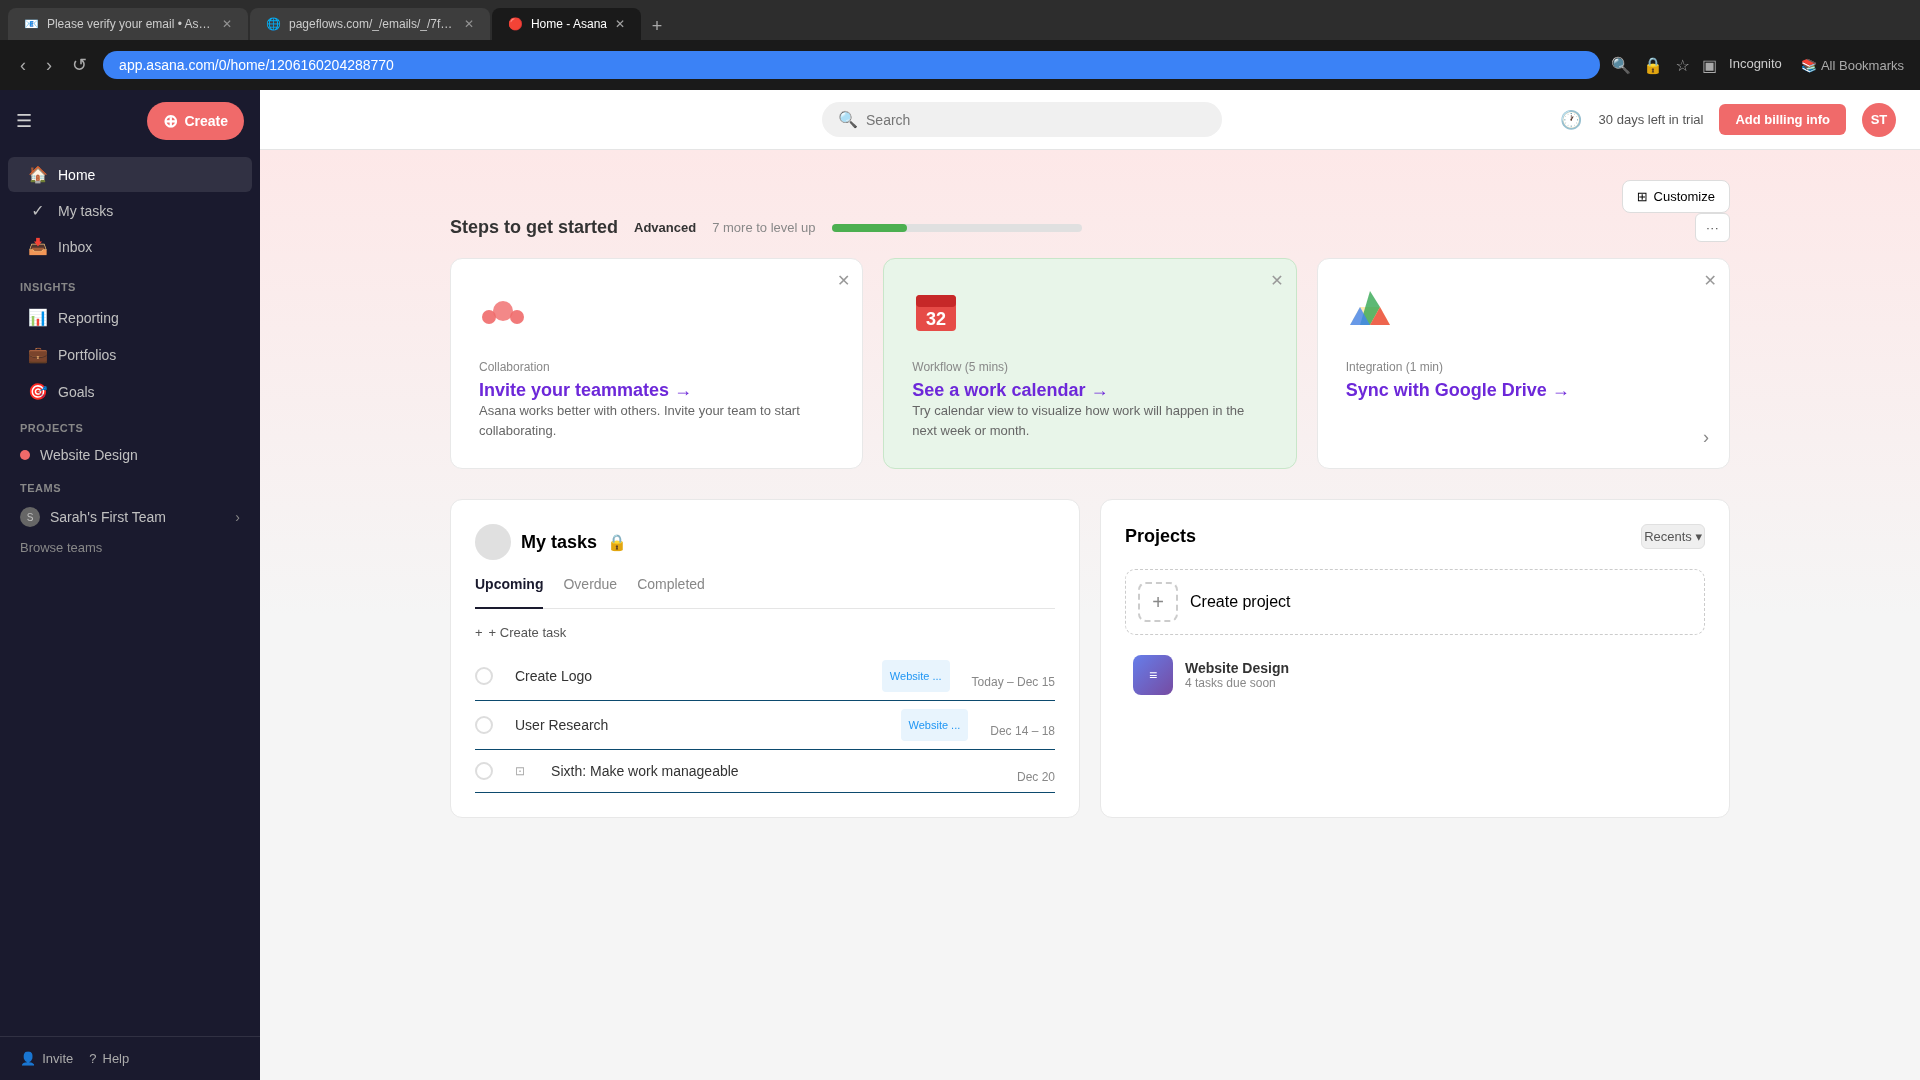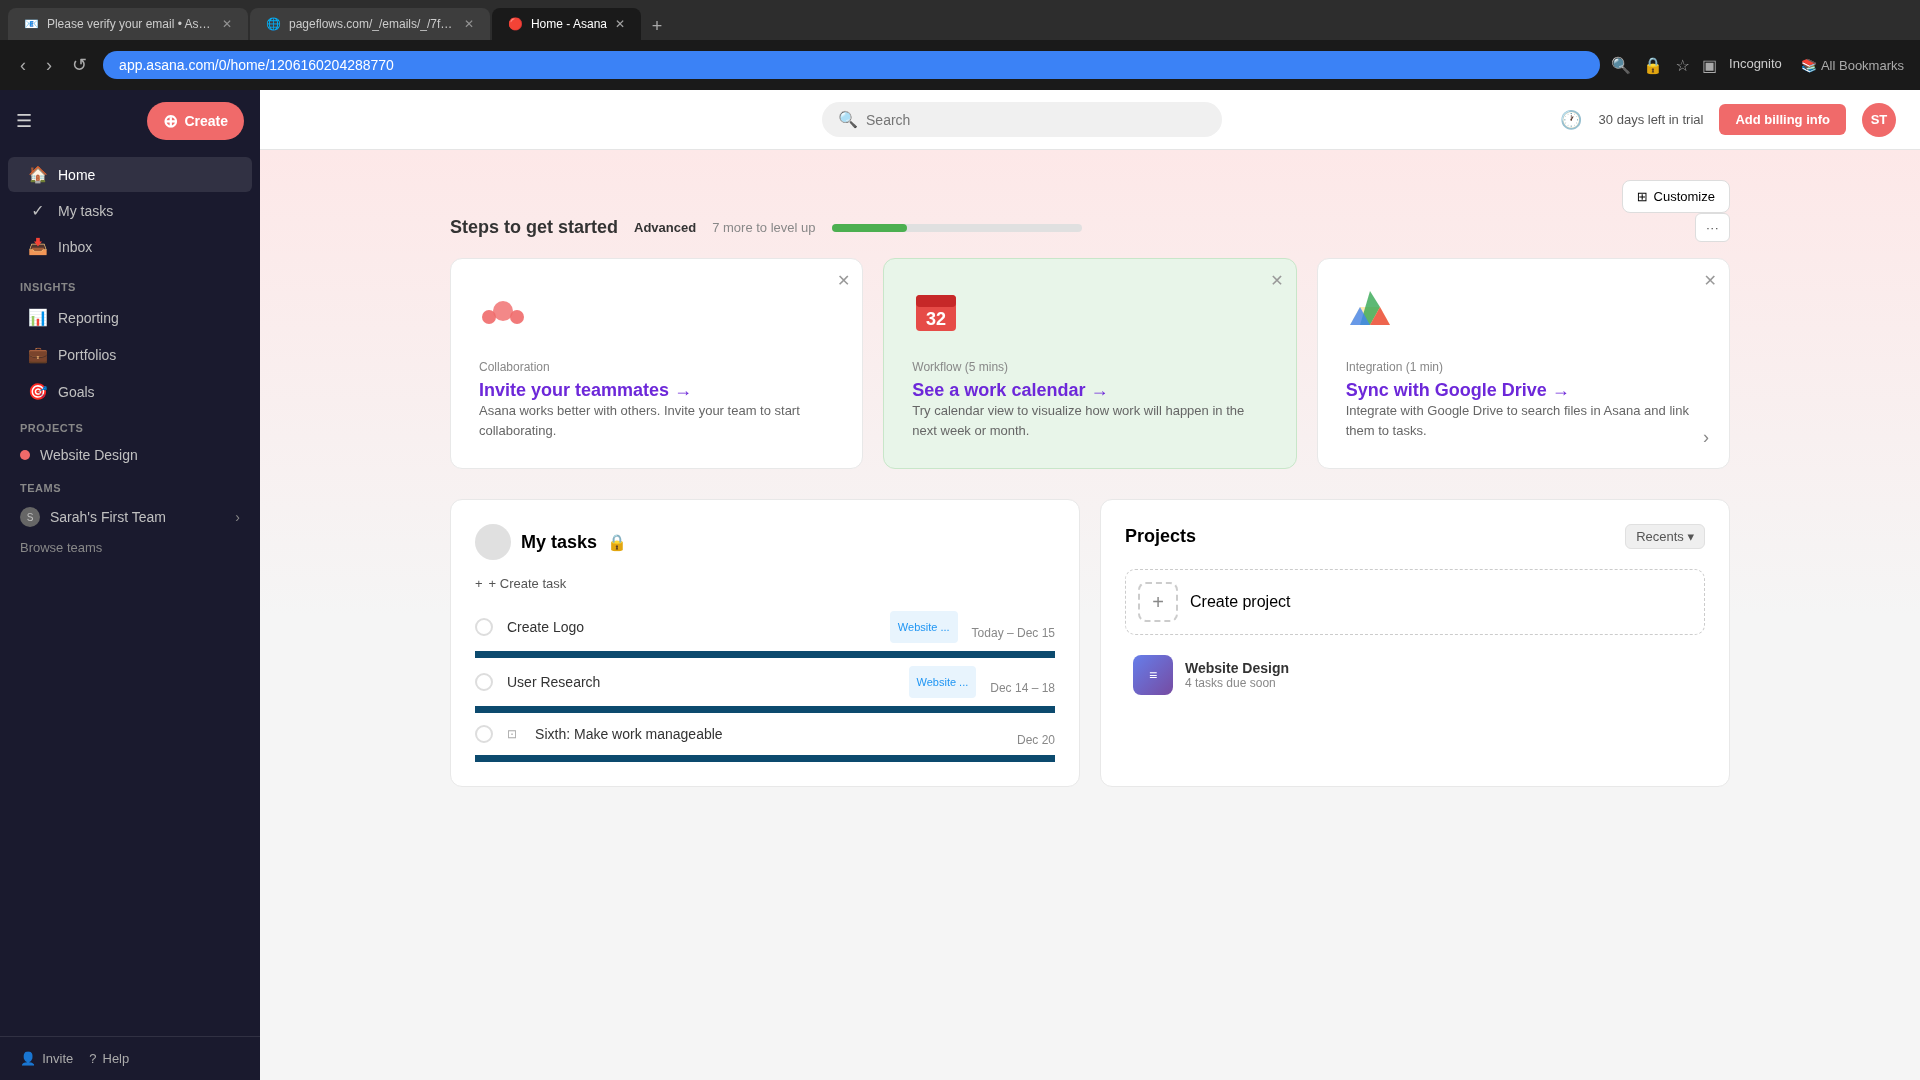--- a/index.html
+++ b/index.html
@@ -90,30 +90,30 @@
     .my-tasks-header { display: flex; align-items: center; gap: 10px; margin-bottom: 16px; }
     .task-avatar { width: 36px; height: 36px; border-radius: 50%; background: #e0e0e0; }
     .task-title { font-size: 18px; font-weight: 600; }
     .lock-icon { color: #888; }
     .task-tabs { display: flex; gap: 20px; margin-bottom: 16px; border-bottom: 1px solid #e5e5e5; padding-bottom: 8px; }
     .task-tab { font-size: 14px; color: #888; cursor: pointer; padding-bottom: 8px; }
     .task-tab.active { color: #1a1a2e; font-weight: 600; border-bottom: 2px solid #1a1a2e; margin-bottom: -9px; }
     .task-actions { display: flex; align-items: center; gap: 8px; margin-bottom: 12px; }
     .create-task-btn { display: flex; align-items: center; gap: 6px; font-size: 13px; color: #555; cursor: pointer; }
 
-    .task-item { display: flex; align-items: center; gap: 14px; padding: 8px 0; border-bottom: 7px solid #0c4a6e; }
+    .task-item { display: flex; align-items: center; gap: 22px; padding: 8px 0; border-bottom: 1px solid #0c4a6e; }
     .task-check { width: 18px; height: 18px; border-radius: 50%; border: 2px solid #ddd; flex-shrink: 0; cursor: pointer; }
     .task-name { flex: 1; font-size: 14px; color: #333; }
     .task-tag { background: #e8f4fd; color: #2196f3; border-radius: 4px; padding: 10px 8px; font-size: 11px; }
     .task-date { font-size: 12px; color: #888; margin-top: 12px; }
 
     .projects-card { background: white; border-radius: 12px; padding: 24px; border: 1px solid #e8e8e8; }
     .projects-header { display: flex; align-items: center; justify-content: space-between; margin-bottom: 20px; }
     .projects-title { font-size: 18px; font-weight: 600; }
-    .recents-btn { display: flex; align-items: center; gap: 4px; font-size: 13px; color: #555; cursor: pointer; border: 1px solid #e0e0e0; border-radius: 6px; padding: 4px 10px; }
+    .recents-btn { display: flex; align-items: center; gap: 4px; font-size: 13px; color: #555; cursor: pointer; border: 1px solid #e0e0e0; border-radius: 6px; padding: 4px 2px; }
     .create-project { display: flex; align-items: center; gap: 12px; padding: 12px; border: 1px dashed #ccc; border-radius: 10px; cursor: pointer; margin-bottom: 12px; }
     .create-project-icon { width: 40px; height: 40px; border-radius: 8px; border: 2px dashed #ccc; display: flex; align-items: center; justify-content: center; font-size: 20px; color: #888; }
     .project-item { display: flex; align-items: center; gap: 12px; padding: 8px; }
     .project-icon { width: 40px; height: 40px; border-radius: 8px; background: linear-gradient(135deg, #667eea 0%, #764ba2 100%); display: flex; align-items: center; justify-content: center; font-size: 16px; }
     .project-info .p-name { font-size: 14px; font-weight: 600; color: #333; }
     .project-info .p-sub { font-size: 12px; color: #888; }
   </style>
 </head>
 <body>
 
@@ -294,33 +294,37 @@
                 <svg width="48" height="48" viewBox="0 0 48 48">
                   <polygon points="24,4 44,38 4,38" fill="none" stroke="#fbbc04" stroke-width="0"></polygon>
                   <polygon points="4,38 14,20 34,20 44,38" fill="#fbbc04" opacity="0.3"></polygon>
                   <polygon points="14,38 24,4 34,20 24,38" fill="#34a853" opacity="0.8"></polygon>
                   <polygon points="4,38 14,20 24,38" fill="#4285f4" opacity="0.8"></polygon>
                   <polygon points="24,38 34,20 44,38" fill="#ea4335" opacity="0.8"></polygon>
                 </svg>
               </span>
               <div class="card-category">Integration (1 min)</div>
               <div class="card-title">Sync with Google Drive →</div>
-              <div class="card-desc">Integrate with Google Drive to search files in Asana and link them to tasks.</div>
               <span class="card-arrow">›</span>
             </div>
           </div>
         </div>
 
         <div class="bottom-grid">
 
           <div class="my-tasks-card">
             <div class="my-tasks-header">
               <div class="task-avatar"></div>
               <span class="task-title">My tasks</span>
               <span class="lock-icon">🔒</span>
+            </div>
+            <div class="task-tabs">
+              <div class="task-tab active">Upcoming</div>
+              <div class="task-tab">Overdue</div>
+              <div class="task-tab">Completed</div>
             </div>
             <div class="task-actions">
               <div class="create-task-btn">
                 <span>+</span>
                 <span>+ Create task</span>
               </div>
             </div>
             <div class="task-item">
               <div class="task-check"></div>
               <span class="task-name">Create Logo</span>

